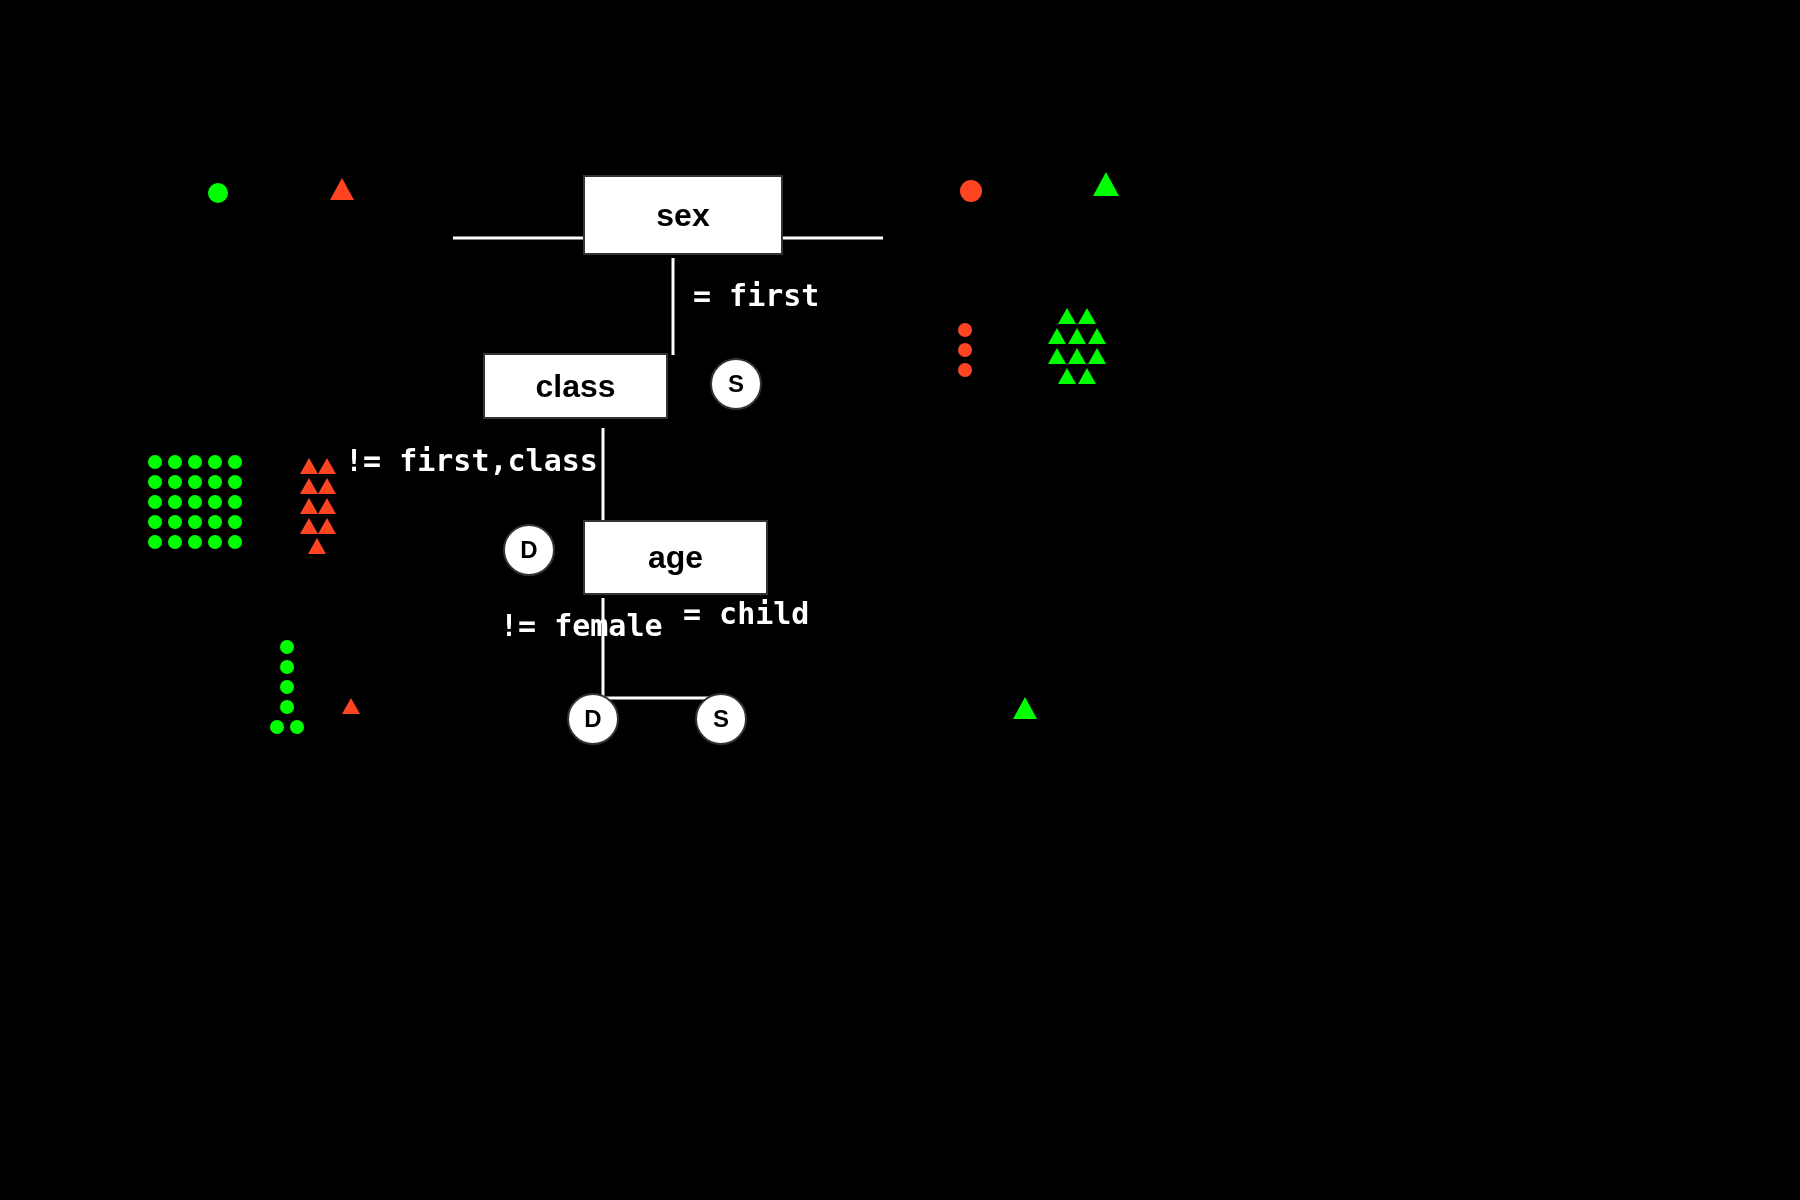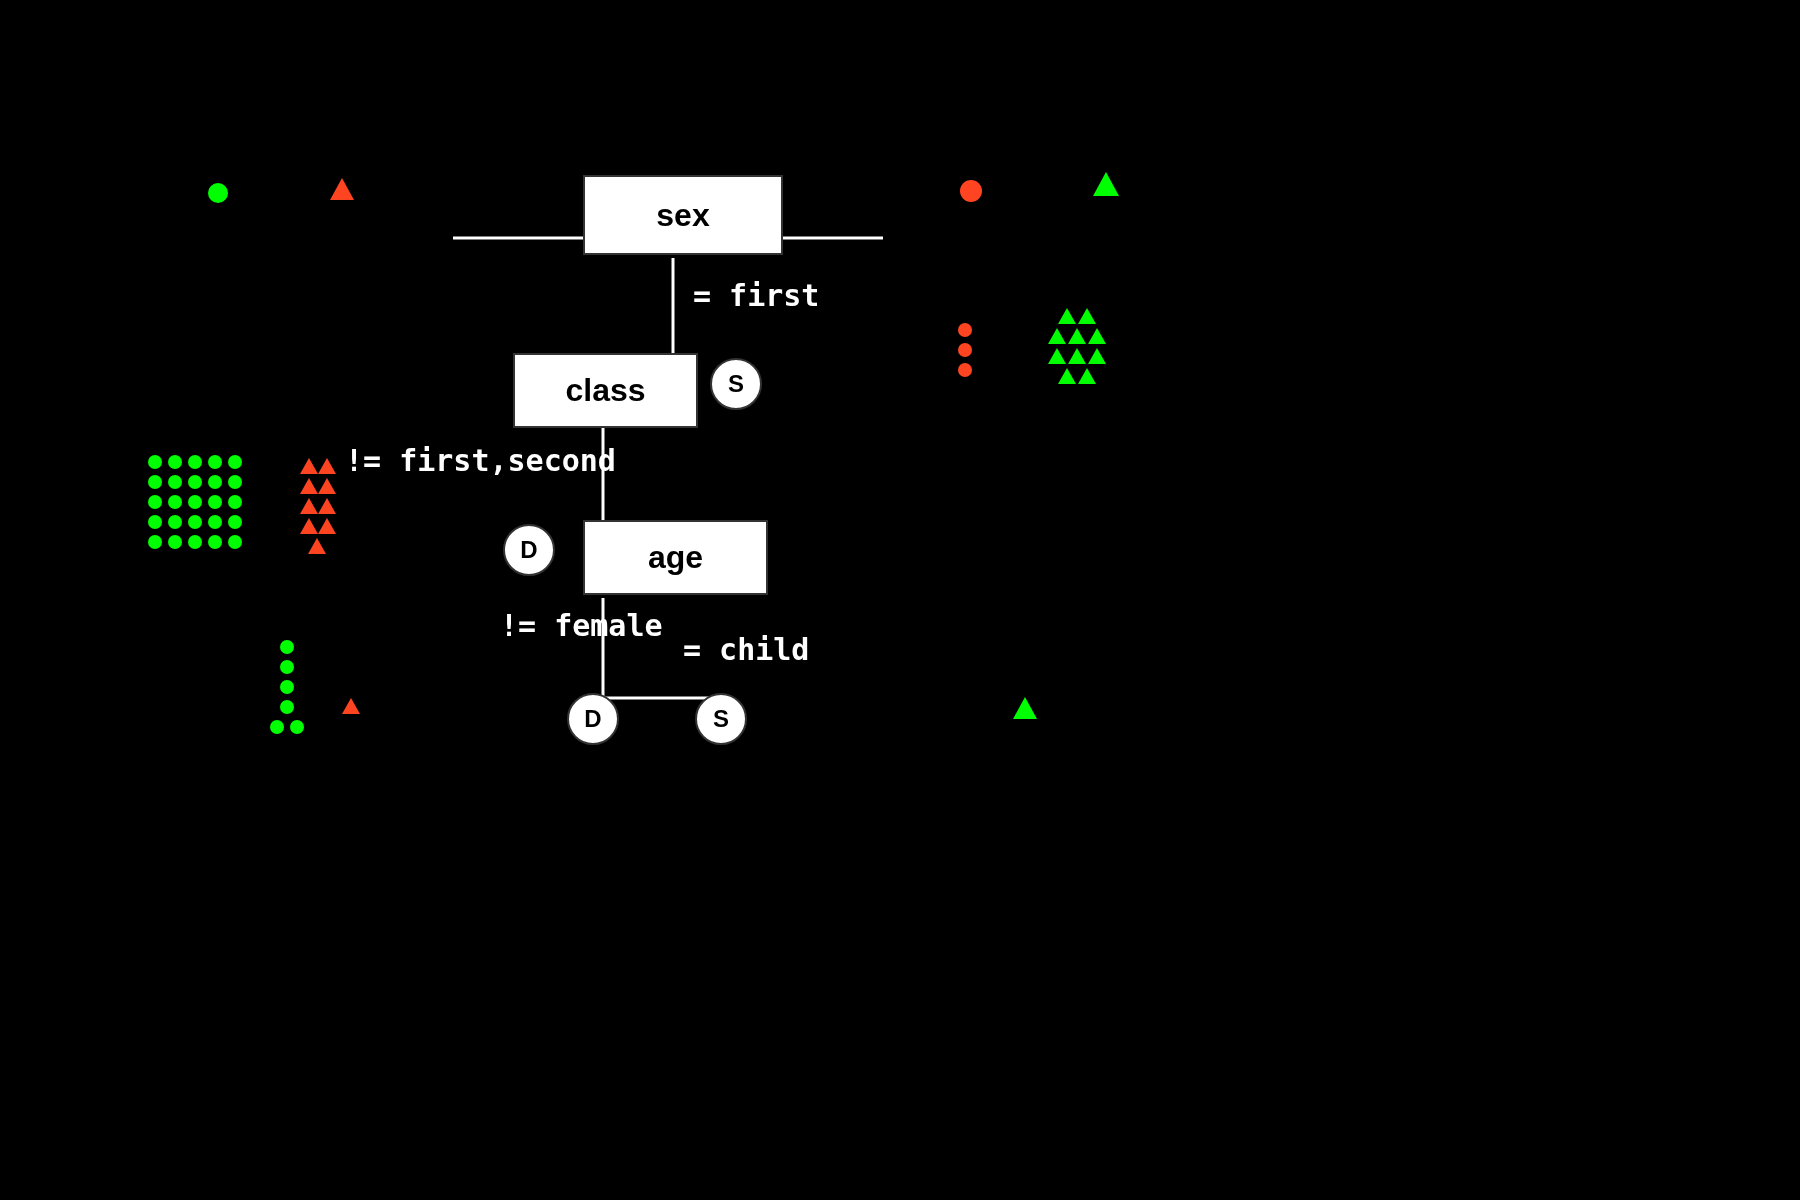--- a/index.html
+++ b/index.html
@@ -109,21 +109,21 @@
   <line x1="603" y1="698" x2="723" y2="698" stroke="white" stroke-width="3"></line>
   <line x1="603" y1="698" x2="583" y2="698" stroke="white" stroke-width="3"></line>
 
   <polygon points="673,255 667,245 679,245" fill="white"></polygon>
 </svg>
 
 <div class="node-box" style="top:175px; left:583px; width:200px; height:80px;">
   <span>sex</span>
 </div>
 
-<div class="node-box" style="top:353px; left:513px; width:185px; height:75px;">
+<div class="node-box" style="top:353px; left:483px; width:185px; height:66px;">
   <span>class</span>
 </div>
 
 <div class="node-box" style="top:520px; left:583px; width:185px; height:75px;">
   <span>age</span>
 </div>
 
 <div class="circle-badge" style="top:358px; left:710px;">
   <span>S</span>
 </div>
@@ -138,28 +138,28 @@
 
 <div class="circle-badge" style="top:693px; left:695px;">
   <span>S</span>
 </div>
 
 <div class="label-text" style="top:278px; left:693px; font-size:30px;">
   <span>= first</span>
 </div>
 
 <div class="label-text" style="top:443px; left:345px; font-size:30px;">
-  <span>!= first,second</span>
+  <span>!= first,class</span>
 </div>
 
 <div class="label-text" style="top:608px; left:500px; font-size:30px;">
   <span>!= female</span>
 </div>
 
-<div class="label-text" style="top:632px; left:683px; font-size:30px;">
+<div class="label-text" style="top:596px; left:683px; font-size:30px;">
   <span>= child</span>
 </div>
 
 <div class="single-dot dot-green" style="width:20px; height:20px; top:183px; left:208px;"></div>
 
 <div class="single-tri tri-red" style="top:178px; left:330px; border-left:12px solid transparent; border-right:12px solid transparent; border-bottom:22px solid #ff4422;"></div>
 
 <div class="dot dot-green" style="top:455px; left:148px;"></div>
 <div class="dot dot-green" style="top:455px; left:168px;"></div>
 <div class="dot dot-green" style="top:455px; left:188px;"></div>

